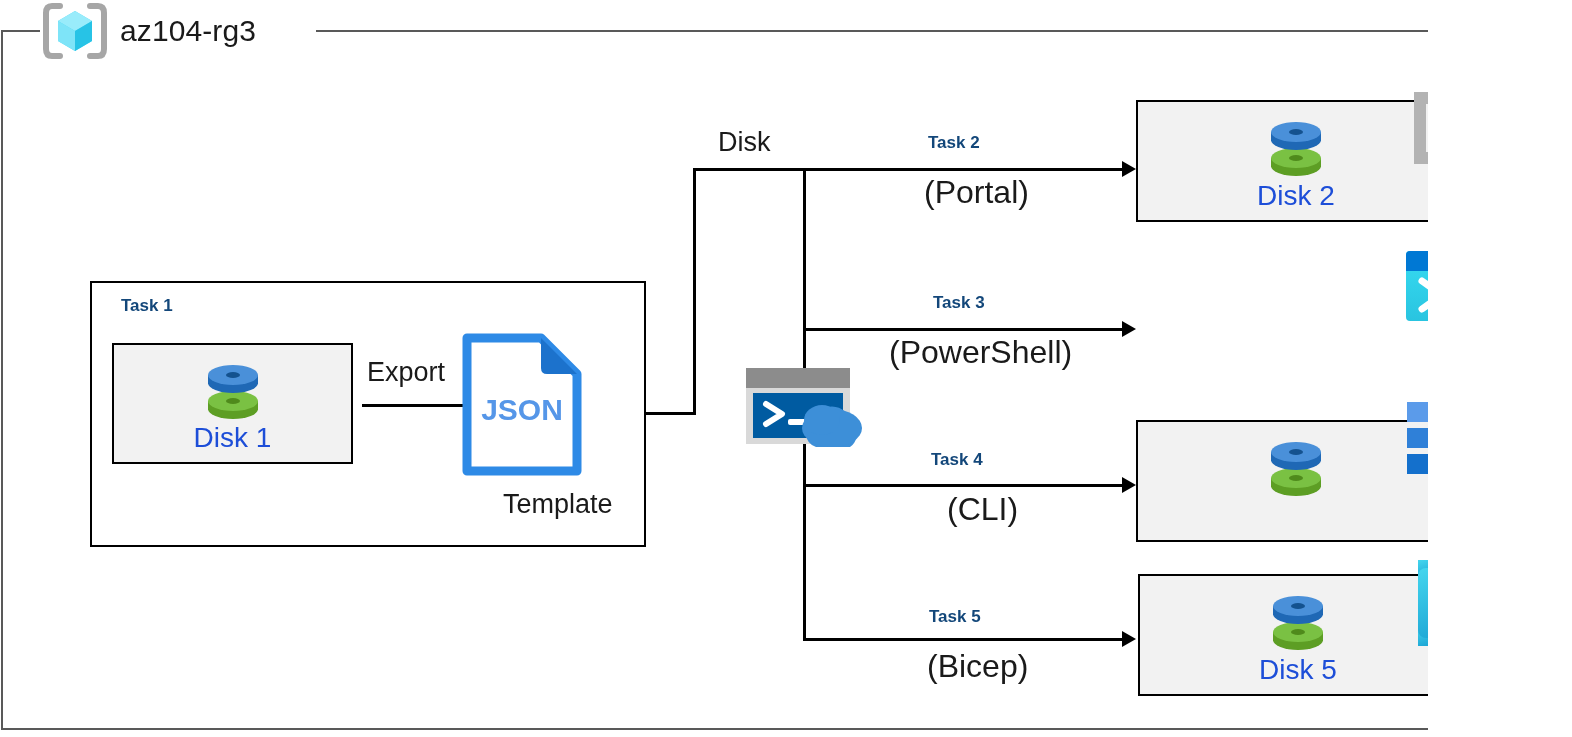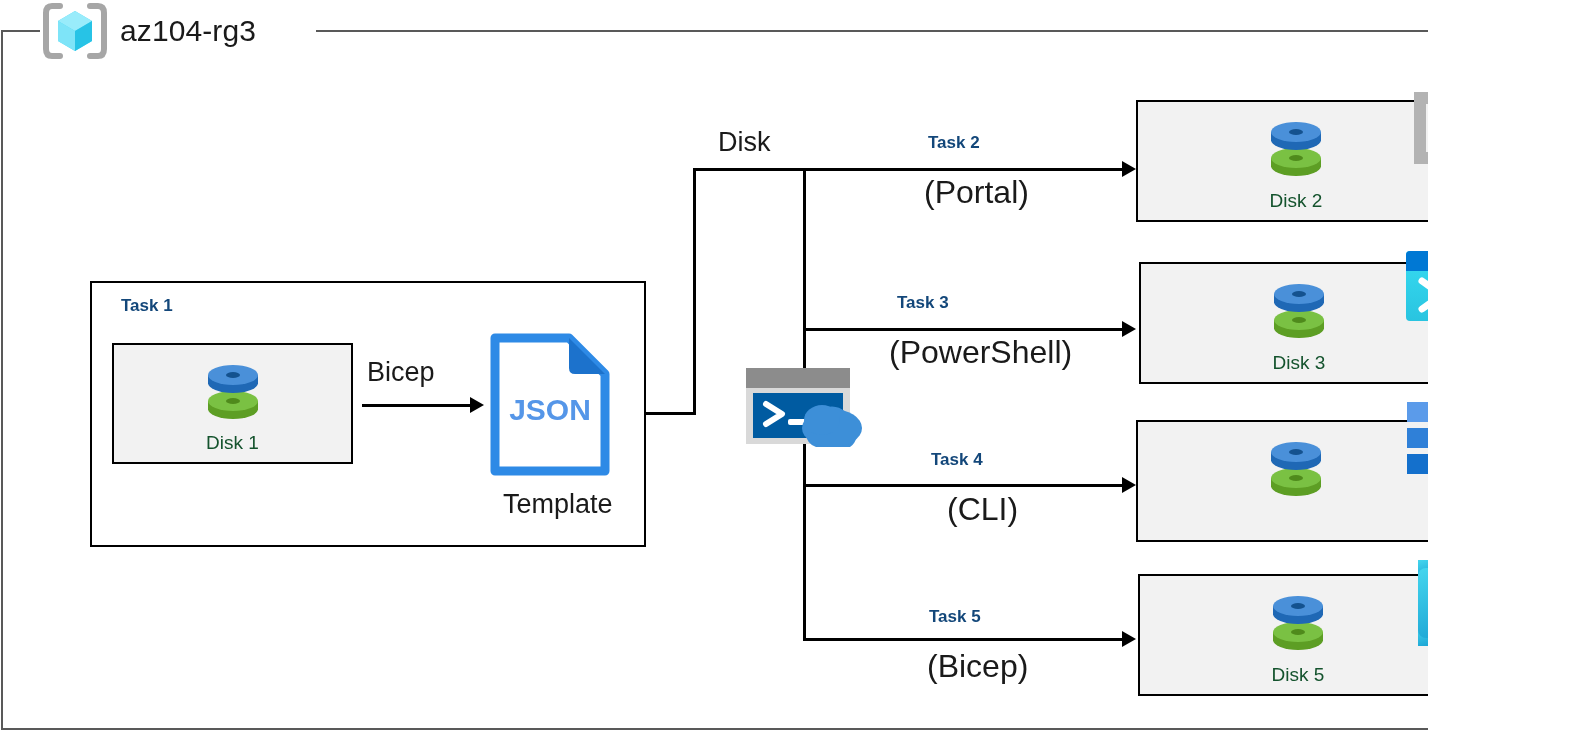--- a/index.html
+++ b/index.html
@@ -53,22 +53,22 @@
   .disk-box{
     position:absolute;
     border:2px solid #000000;
     box-sizing:border-box;
     background:#f2f2f2;
   }
   .disk-box .disk-label{
     position:absolute;
     left:0; right:0; bottom:8px;
     text-align:center;
-    font-size:19px;
-    color:#14532d;
+    font-size:28px;
+    color:#1d4ed8;
   }
   .disk-box .disk-art{
     position:absolute;
     left:50%; transform:translateX(-50%);
     top:12px;
   }
 
   
   .task-label{
     position:absolute;
@@ -142,25 +142,25 @@
 
         <ellipse cx="31" cy="26" rx="25" ry="10" fill="#1f68b5"></ellipse>
         <rect x="6" y="18" width="50" height="9" fill="#1f68b5"></rect>
         <ellipse cx="31" cy="18" rx="25" ry="10" fill="#4a90d9"></ellipse>
         <ellipse cx="31" cy="18" rx="7" ry="3" fill="#14528f"></ellipse>
       </svg>
     </span>
     <span class="disk-label">Disk 1</span>
   </div>
 
-  <div class="plain-label" style="left:367px; top:357px;">Bicep</div>
+  <div class="plain-label" style="left:367px; top:357px;">Export</div>
   <div class="hline" style="left:362px; top:404px; width:110px;"></div>
   <div class="arrowhead" style="left:470px; top:397px;"></div>
 
-  <div class="abs" style="left:489px; top:332px;">
+  <div class="abs" style="left:461px; top:332px;">
     <svg width="122" height="145" viewBox="0 0 122 145" aria-hidden="true">
       <path d="M6 6 H80 L116 42 V139 H6 Z" fill="#ffffff" stroke="#2e8ae6" stroke-width="9" stroke-linejoin="round"></path>
       <path d="M80 6 L116 42 H86 Q80 42 80 36 Z" fill="#1c72cc"></path>
       <text x="61" y="88" text-anchor="middle" font-family="Liberation Sans, sans-serif" font-size="30" font-weight="bold" fill="#5596e8">JSON</text>
     </svg>
   </div>
   <div class="plain-label" style="left:486px; top:489px;margin-left:17px;">Template</div>
 
   <div class="hline" style="left:645px; top:412px; width:50px;"></div>
   <div class="vline" style="left:693px; top:168px; height:247px;"></div>
@@ -189,21 +189,21 @@
 
   <div class="hline" style="left:803px; top:484px; width:327px;"></div>
   <div class="arrowhead" style="left:1122px; top:477px;"></div>
 
   <div class="hline" style="left:803px; top:638px; width:327px;"></div>
   <div class="arrowhead" style="left:1122px; top:631px;"></div>
 
   <div class="task-label" style="left:928px; top:133px;">Task 2</div>
   <div class="sub-label" style="left:924px; top:174px;">(Portal)</div>
 
-  <div class="task-label" style="left:897px; top:293px;">Task 3</div>
+  <div class="task-label" style="left:933px; top:293px;">Task 3</div>
   <div class="sub-label" style="left:889px; top:334px;">(PowerShell)</div>
 
   <div class="task-label" style="left:931px; top:450px;">Task 4</div>
   <div class="sub-label" style="left:947px; top:491px;">(CLI)</div>
 
   <div class="task-label" style="left:929px; top:607px;">Task 5</div>
   <div class="sub-label" style="left:927px; top:648px;">(Bicep)</div>
 
   <div class="disk-box" style="left:1136px; top:100px; width:320px; height:122px;">
     <span class="disk-art">
@@ -221,35 +221,20 @@
     <span class="disk-label">Disk 2</span>
   </div>
   <div class="abs" style="left:1408px; top:72px;">
     <svg width="104" height="104" viewBox="0 0 104 104" aria-hidden="true">
       <path d="M12 26 H58 M12 26 V86 H78 V56" fill="none" stroke="#b3b3b3" stroke-width="12" stroke-linecap="square" stroke-linejoin="miter"></path>
       <path d="M44 62 L90 16" stroke="#4aa3e8" stroke-width="17" stroke-linecap="butt"></path>
       <polygon points="98,6 98,50 54,6" fill="#4aa3e8"></polygon>
     </svg>
   </div>
 
-  <div class="disk-box" style="left:1139px; top:262px; width:320px; height:122px;">
-    <span class="disk-art">
-      <svg width="62" height="66" viewBox="0 0 62 66" aria-hidden="true">
-        <ellipse cx="31" cy="52" rx="25" ry="10" fill="#5d9e24"></ellipse>
-        <rect x="6" y="44" width="50" height="9" fill="#5d9e24"></rect>
-        <ellipse cx="31" cy="44" rx="25" ry="10" fill="#7ac143"></ellipse>
-        <ellipse cx="31" cy="44" rx="7" ry="3" fill="#4f8a1c"></ellipse>
-        <ellipse cx="31" cy="26" rx="25" ry="10" fill="#1f68b5"></ellipse>
-        <rect x="6" y="18" width="50" height="9" fill="#1f68b5"></rect>
-        <ellipse cx="31" cy="18" rx="25" ry="10" fill="#4a90d9"></ellipse>
-        <ellipse cx="31" cy="18" rx="7" ry="3" fill="#14528f"></ellipse>
-      </svg>
-    </span>
-    <span class="disk-label">Disk 3</span>
-  </div>
   <div class="abs" style="left:1406px; top:251px;">
     <svg width="96" height="70" viewBox="0 0 96 70" aria-hidden="true">
       <defs>
         <linearGradient id="psbody" x1="0" y1="0" x2="0" y2="1">
           <stop offset="0" stop-color="#37dcf2"></stop>
           <stop offset="1" stop-color="#29c4e0"></stop>
         </linearGradient>
       </defs>
       <rect x="0" y="0" width="96" height="70" rx="4" fill="url(#psbody)"></rect>
       <path d="M0 4 a4 4 0 0 1 4 -4 H92 a4 4 0 0 1 4 4 V20 H0 Z" fill="#0078d4"></path>

